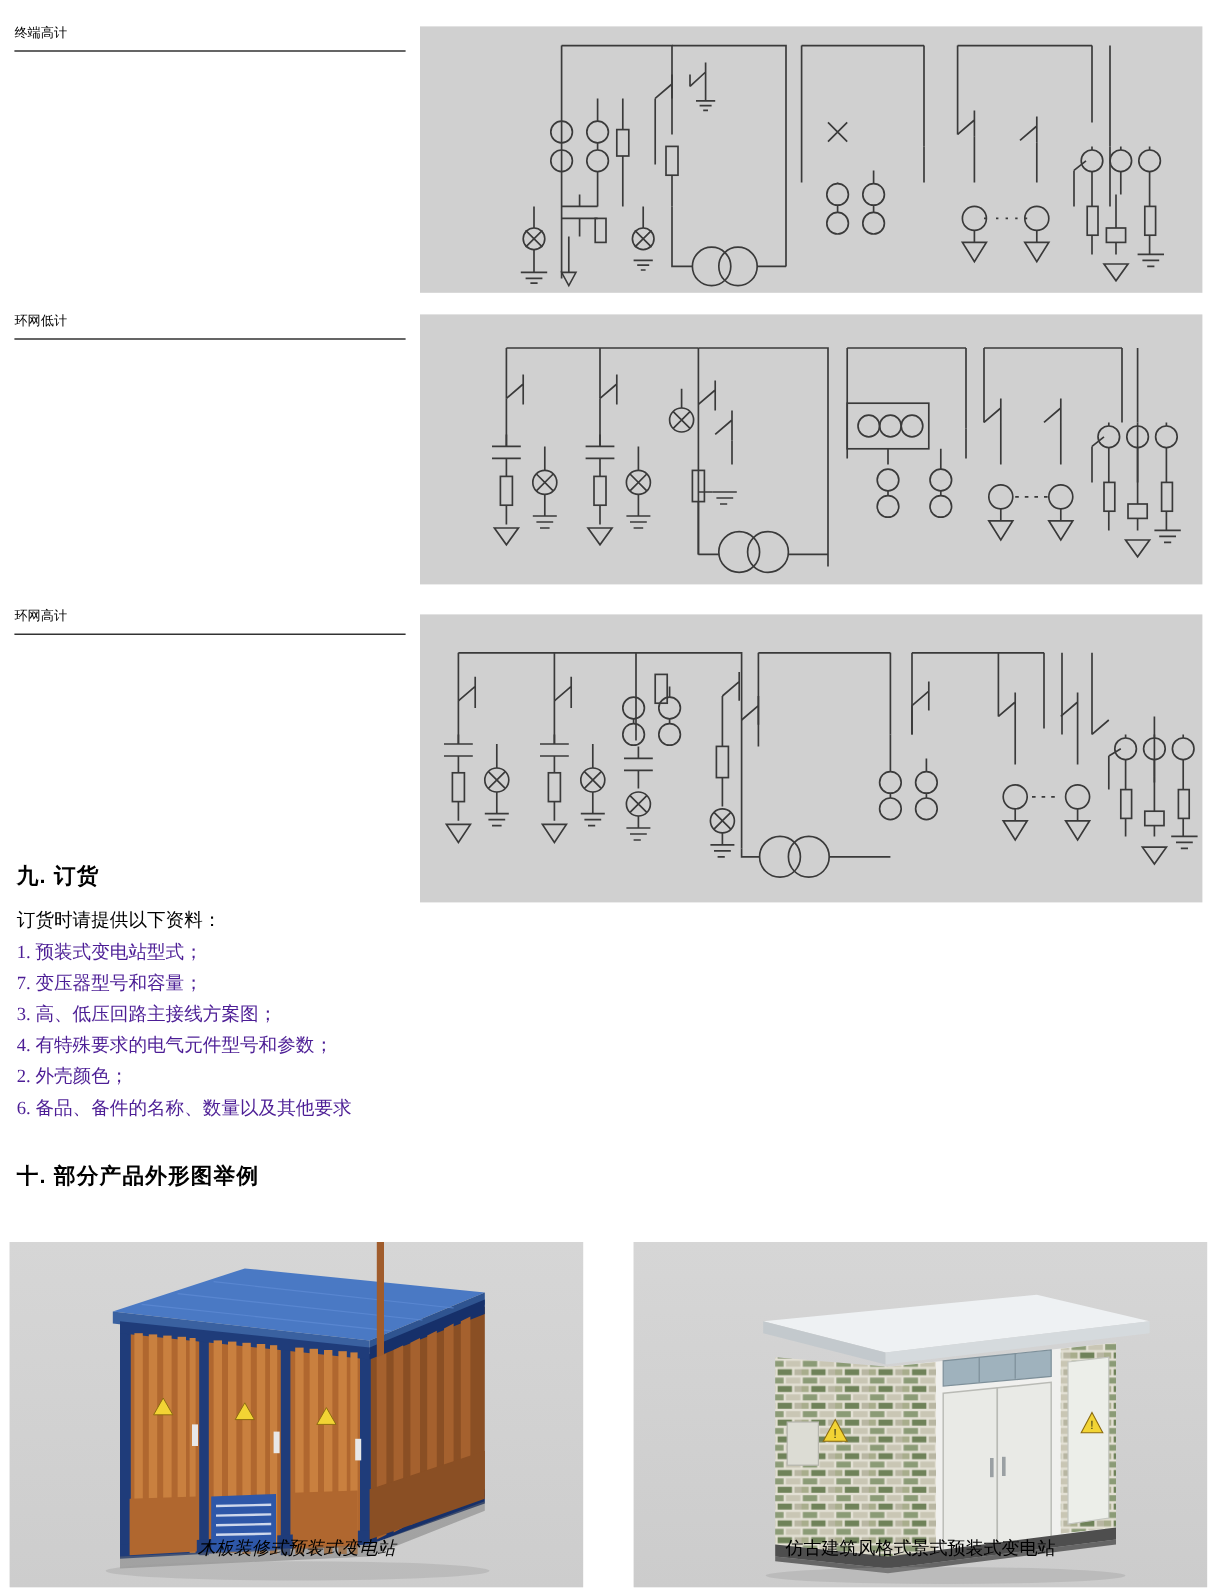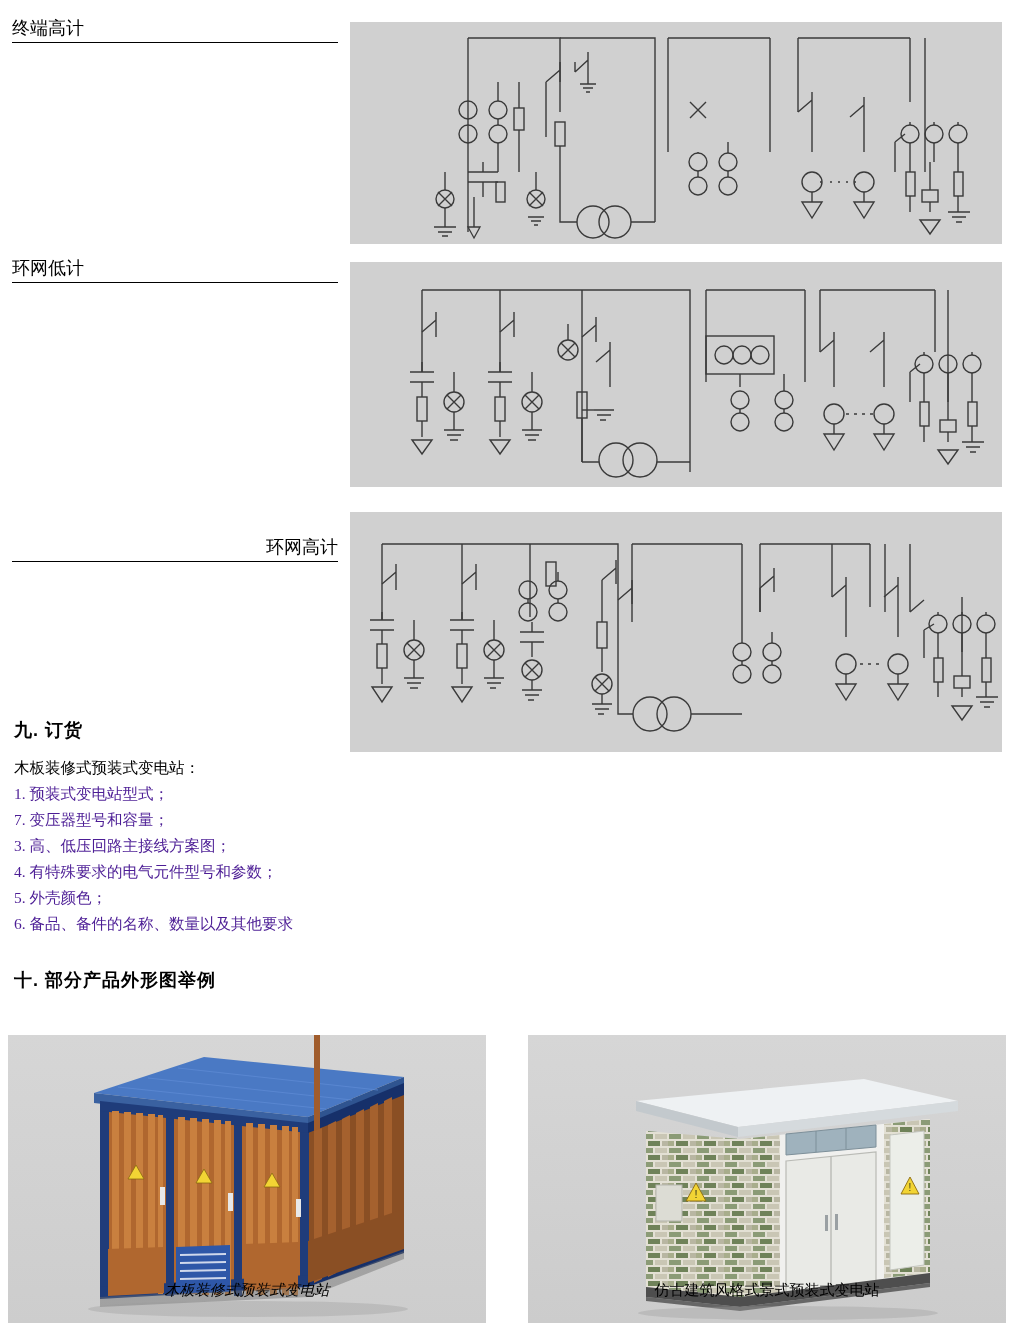--- a/index.html
+++ b/index.html
@@ -18,21 +18,21 @@
   .page {
     position: relative;
     width: 1015px;
     height: 1323px;
   }
   
   .diag-label {
     position: absolute;
     left: 12px;
     width: 326px;
-    font-size: 18px;
+    font-size: 11px;
     line-height: 20px;
     color: #000;
     border-bottom: 1.3px solid #000;
     padding-bottom: 4px;
     font-family: "Liberation Serif", "DejaVu Serif", serif;
   }
   .diag-box {
     position: absolute;
     background: #d0d0d0;
     box-sizing: border-box;
@@ -256,21 +256,21 @@
         <path d="M574 164 L574 180 M622 164 L622 180"></path>
         <rect x="590" y="158" width="16" height="12"></rect>
         <path d="M598 128 L598 158 M598 170 L598 180"></path>
         <path d="M588 188 L608 188 L598 202 Z"></path>
         <path d="M612 180 L634 180 M616 185 L630 185 M620 190 L626 190"></path>
         <path d="M560 140 L560 110 M560 110 L570 102"></path>
       </g>
     </svg>
   </div>
 
-  <div class="diag-label" style="top:537px;text-align:right;">环网高计</div>
+  <div class="diag-label" style="top:504px;">环网高计</div>
 
   <div class="diag-box" style="left:350px; top:512px; width:652px; height:240px;">
     <svg width="652" height="240" viewBox="0 0 652 240" xmlns="http://www.w3.org/2000/svg">
       <g fill="none" stroke="#3a3a3a" stroke-width="1.4">
         <path d="M32 32 L180 32"></path>
         <path d="M32 32 L32 72 M112 32 L112 72 M180 32 L180 105"></path>
         <path d="M180 32 L268 32 L268 195"></path>
         <path d="M282 32 L282 110 M282 32 L392 32 M392 32 L392 100"></path>
         <path d="M410 32 L410 100 M410 32 L520 32 M520 32 L520 95"></path>
         <path d="M535 32 L535 100"></path>
@@ -356,28 +356,28 @@
         <path d="M602 194 L622 194 L612 208 Z"></path>
         <path d="M626 185 L648 185 M630 190 L644 190 M634 195 L640 195"></path>
         <path d="M574 146 L574 118 M574 118 L584 112"></path>
         <path d="M560 32 L560 100 M560 100 L574 88"></path>
       </g>
     </svg>
   </div>
 
   <div class="sec-heading" style="left:14px; top:718px;">九. 订货</div>
 
-  <div class="order-intro" style="top:755px;">木板装修式预装式变电站：</div>
+  <div class="order-intro" style="top:755px;">订货时请提供以下资料：</div>
 
   <div class="order-list" style="top:781px;">
     <div>1. 预装式变电站型式；</div>
     <div>7. 变压器型号和容量；</div>
     <div>3. 高、低压回路主接线方案图；</div>
     <div>4. 有特殊要求的电气元件型号和参数；</div>
-    <div>5. 外壳颜色；</div>
+    <div>2. 外壳颜色；</div>
     <div>6. 备品、备件的名称、数量以及其他要求</div>
   </div>
 
   <div class="sec-heading" style="left:14px; top:968px;text-align:right;">十. 部分产品外形图举例</div>
 
   <div class="photo-box" style="left:8px; top:1035px; width:478px; height:288px;font-style:italic;">
     <svg width="478" height="288" viewBox="0 0 478 288" xmlns="http://www.w3.org/2000/svg">
       <defs>
         <linearGradient id="bg1" x1="0" y1="0" x2="0" y2="1">
           <stop offset="0%" stop-color="#d6d6d6"></stop>

